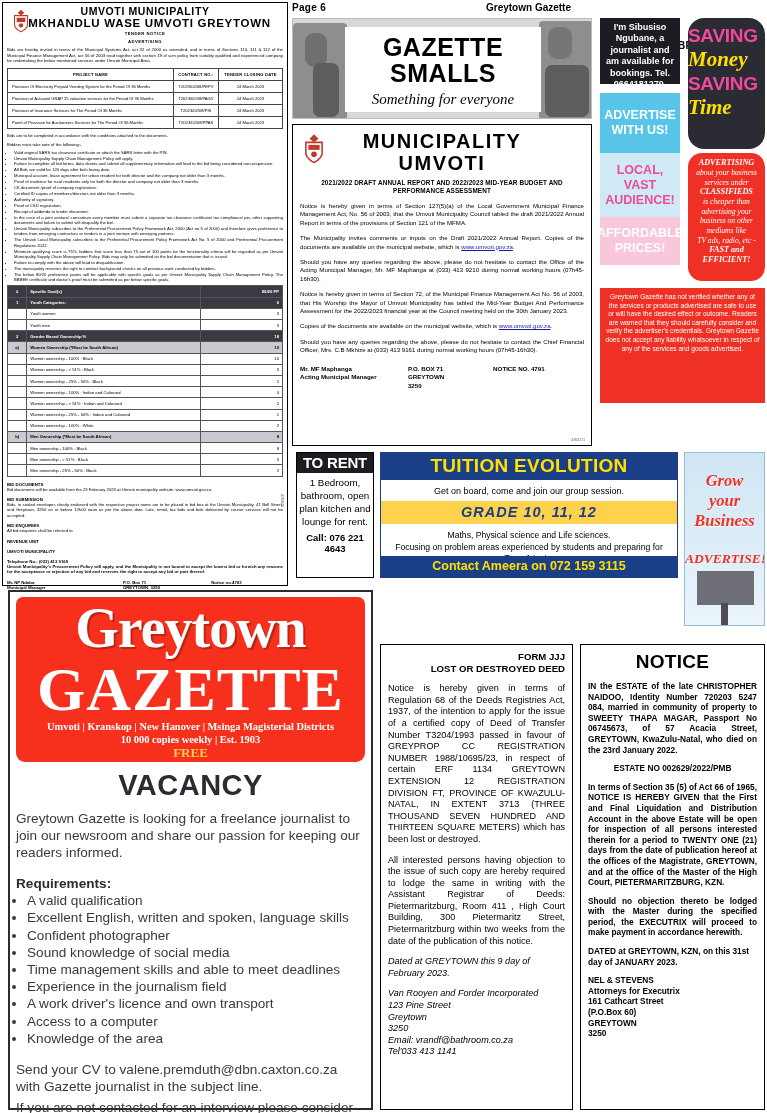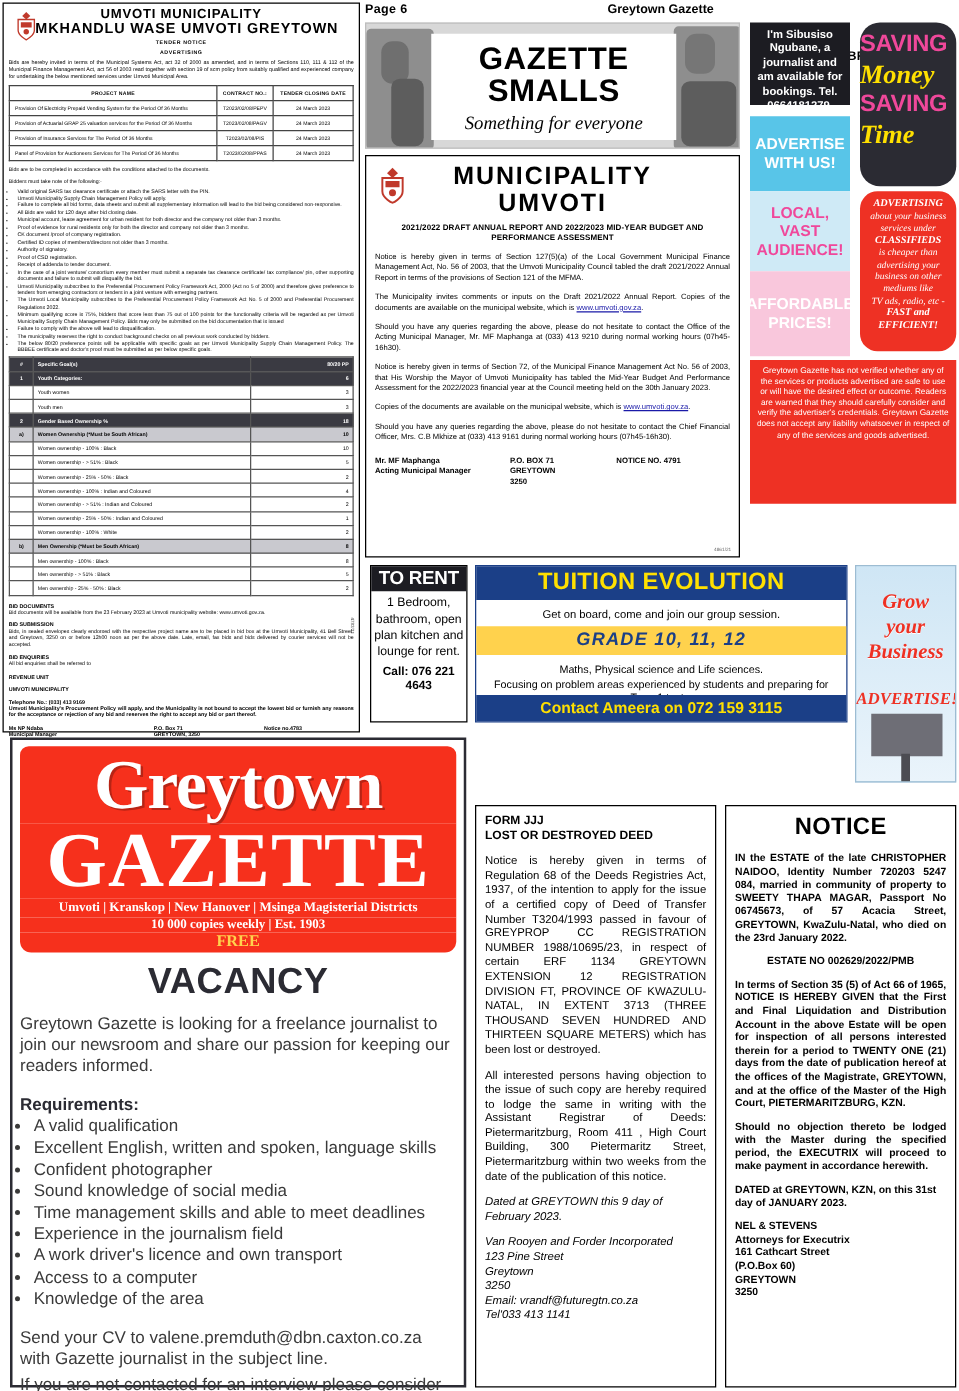--- a/index.html
+++ b/index.html
@@ -72,21 +72,21 @@
   .um-sign > div:nth-child(2){ width:30%; }
   .um-sign > div:nth-child(3){ width:32%; }
   .um-code { position:absolute; right:6px; bottom:3px; font-size:3.8px; color:#666; }
 
   
   #sibusiso { left:600px; top:18px; width:80px; height:66px; background:#1c1c22; color:#fff; font-size:9px; font-weight:bold; line-height:11.4px; text-align:center; padding:4px 3px; }
   #advblock { left:600px; top:93px; width:80px; height:188px; }
   #advblock .seg { width:100%; text-align:center; font-weight:bold; display:flex; align-items:center; justify-content:center; flex-direction:column;}
   .seg1 { height:60px; background:#58c5e8; color:#fff; font-size:12.5px; line-height:15px;}
   .seg2 { height:64px; background:#cfeaf6; color:#f0489b; font-size:12.5px; line-height:15px;}
-  .seg3 { height:68px; background:#f9c7dc; color:#fff; font-size:12.5px; line-height:15px;}
+  .seg3 { height:48px; background:#f9c7dc; color:#fff; font-size:12.5px; line-height:15px;}
   #saving { left:688px; top:18px; width:77px; height:131px; background:#2b2b33; border-radius:16px; color:#fff; padding-top:6px;}
   #saving .s1 { font-size:19px; font-weight:bold; color:#f0489b; line-height:23px; letter-spacing:-.3px;}
   #saving .s2 { font-size:21px; font-weight:bold; font-style:italic; color:#ffe000; line-height:25px; font-family:"Liberation Serif", serif;}
   #classifieds { left:688px; top:153px; width:77px; height:128px; background:#ee3124; border-radius:14px; color:#fff; text-align:center; padding:5px 4px; font-family:"Liberation Serif", serif; font-style:italic;}
   #classifieds .big { font-size:8.2px; font-weight:bold; line-height:10px; }
   #classifieds .sm { font-size:7.6px; line-height:9.6px; }
   #disclaim { left:600px; top:288px; width:165px; height:115px; background:#ee3124; color:#fff; text-align:center; font-size:6.6px; line-height:8.6px; padding:5px 5px; }
 
   
   #torent { left:296px; top:452px; width:78px; height:126px; border:1px solid #000; background:#fff; }
@@ -119,21 +119,21 @@
   #mast .free { background:#f6301c; color:#ffd24d; text-align:center; font-family:"Liberation Serif", serif; font-weight:bold; font-size:13px; line-height:13px; padding-bottom:3px; border-radius:0 0 9px 9px;}
   #mast .vac { text-align:center; font-size:29px; font-weight:bold; letter-spacing:.5px; margin:7px 0 8px; color:#2b2b33;}
   #mast .intro { font-size:13.6px; line-height:17px; color:#3a3a3a;}
   #mast .reqh { font-size:13.6px; font-weight:bold; margin-top:15px; color:#2b2b33;}
   #mast ul.req { margin:1px 0 0 0; padding-left:11px; }
   #mast ul.req li { font-size:13.6px; line-height:17.2px; color:#3a3a3a; }
   #mast .tail { font-size:13.6px; line-height:17px; margin-top:14px; color:#3a3a3a;}
 
   
   #formjjj { left:380px; top:644px; width:193px; height:466px; border:1px solid #000; background:#fff; padding:6px 7px; }
-  #formjjj .h { text-align:left; font-size:9.6px; font-weight:bold; line-height:11.6px; }
+  #formjjj .h { text-align:right; font-size:9.6px; font-weight:bold; line-height:11.6px; }
   #formjjj p { font-size:9.1px; line-height:11.6px; text-align:justify; margin:9px 0 0; }
   #formjjj p.nj { text-align:left;font-style:italic; }
 
   
   #notice { left:580px; top:644px; width:185px; height:466px; border:1px solid #000; background:#fff; padding:6px 7px; }
   #notice .h { text-align:center; font-size:19px; font-weight:bold; letter-spacing:.3px; margin-bottom:2px;}
   #notice p { font-size:8.3px; line-height:10.6px; text-align:justify; margin:8px 0 0; font-weight:bold;}
   #notice p.c { text-align:center; }
   #notice p.nj { text-align:left; }
 </style>
@@ -473,21 +473,21 @@
     <div class="h">FORM JJJ</div>
     <div class="h">LOST OR DESTROYED DEED</div>
     <p>Notice is hereby given in terms of Regulation 68 of the Deeds Registries Act, 1937, of the intention to apply for the issue of a certified copy of Deed of Transfer Number T3204/1993 passed in favour of GREYPROP CC REGISTRATION NUMBER 1988/10695/23, in respect of certain ERF 1134 GREYTOWN EXTENSION 12 REGISTRATION DIVISION FT, PROVINCE OF KWAZULU-NATAL, IN EXTENT 3713 (THREE THOUSAND SEVEN HUNDRED AND THIRTEEN SQUARE METERS) which has been lost or destroyed.</p>
     <p>All interested persons having objection to the issue of such copy are hereby required to lodge the same in writing with the Assistant Registrar of Deeds: Pietermaritzburg, Room 411 , High Court Building, 300 Pietermaritz Street, Pietermaritzburg within two weeks from the date of the publication of this notice.</p>
     <p class="nj">Dated at GREYTOWN this 9 day of February 2023.</p>
     <p class="nj" style="margin-top:9px;">
       <span>Van Rooyen and Forder Incorporated</span><br>
       <span>123 Pine Street</span><br>
       <span>Greytown</span><br>
       <span>3250</span><br>
-      <span>Email: vrandf@futuregtn.co.za</span><br>
+      <span>Email: vrandf@bathroom.co.za</span><br>
       <span>Tel'033 413 1141</span>
     </p>
   </div>
 
   <div class="abs" id="notice">
     <div class="h">NOTICE</div>
     <p>IN the ESTATE of the late CHRISTOPHER NAIDOO, Identity  Number 720203 5247 084, married in community of property to SWEETY THAPA MAGAR, Passport No 06745673, of 57 Acacia Street, GREYTOWN, KwaZulu-Natal, who died on the 23rd January 2022.</p>
     <p class="c">ESTATE NO 002629/2022/PMB</p>
     <p>In terms of Section 35 (5) of Act 66 of 1965, NOTICE IS HEREBY GIVEN that the First and Final Liquidation and Distribution Account in the above Estate will be open for inspection of all persons interested therein for a period to TWENTY ONE (21) days from the date of publication hereof at the offices of the Magistrate, GREYTOWN, and at the office of the Master of the High Court, PIETERMARITZBURG, KZN.</p>
     <p>Should no objection thereto be lodged with the Master during the specified period, the EXECUTRIX will proceed to make payment in accordance herewith.</p>

